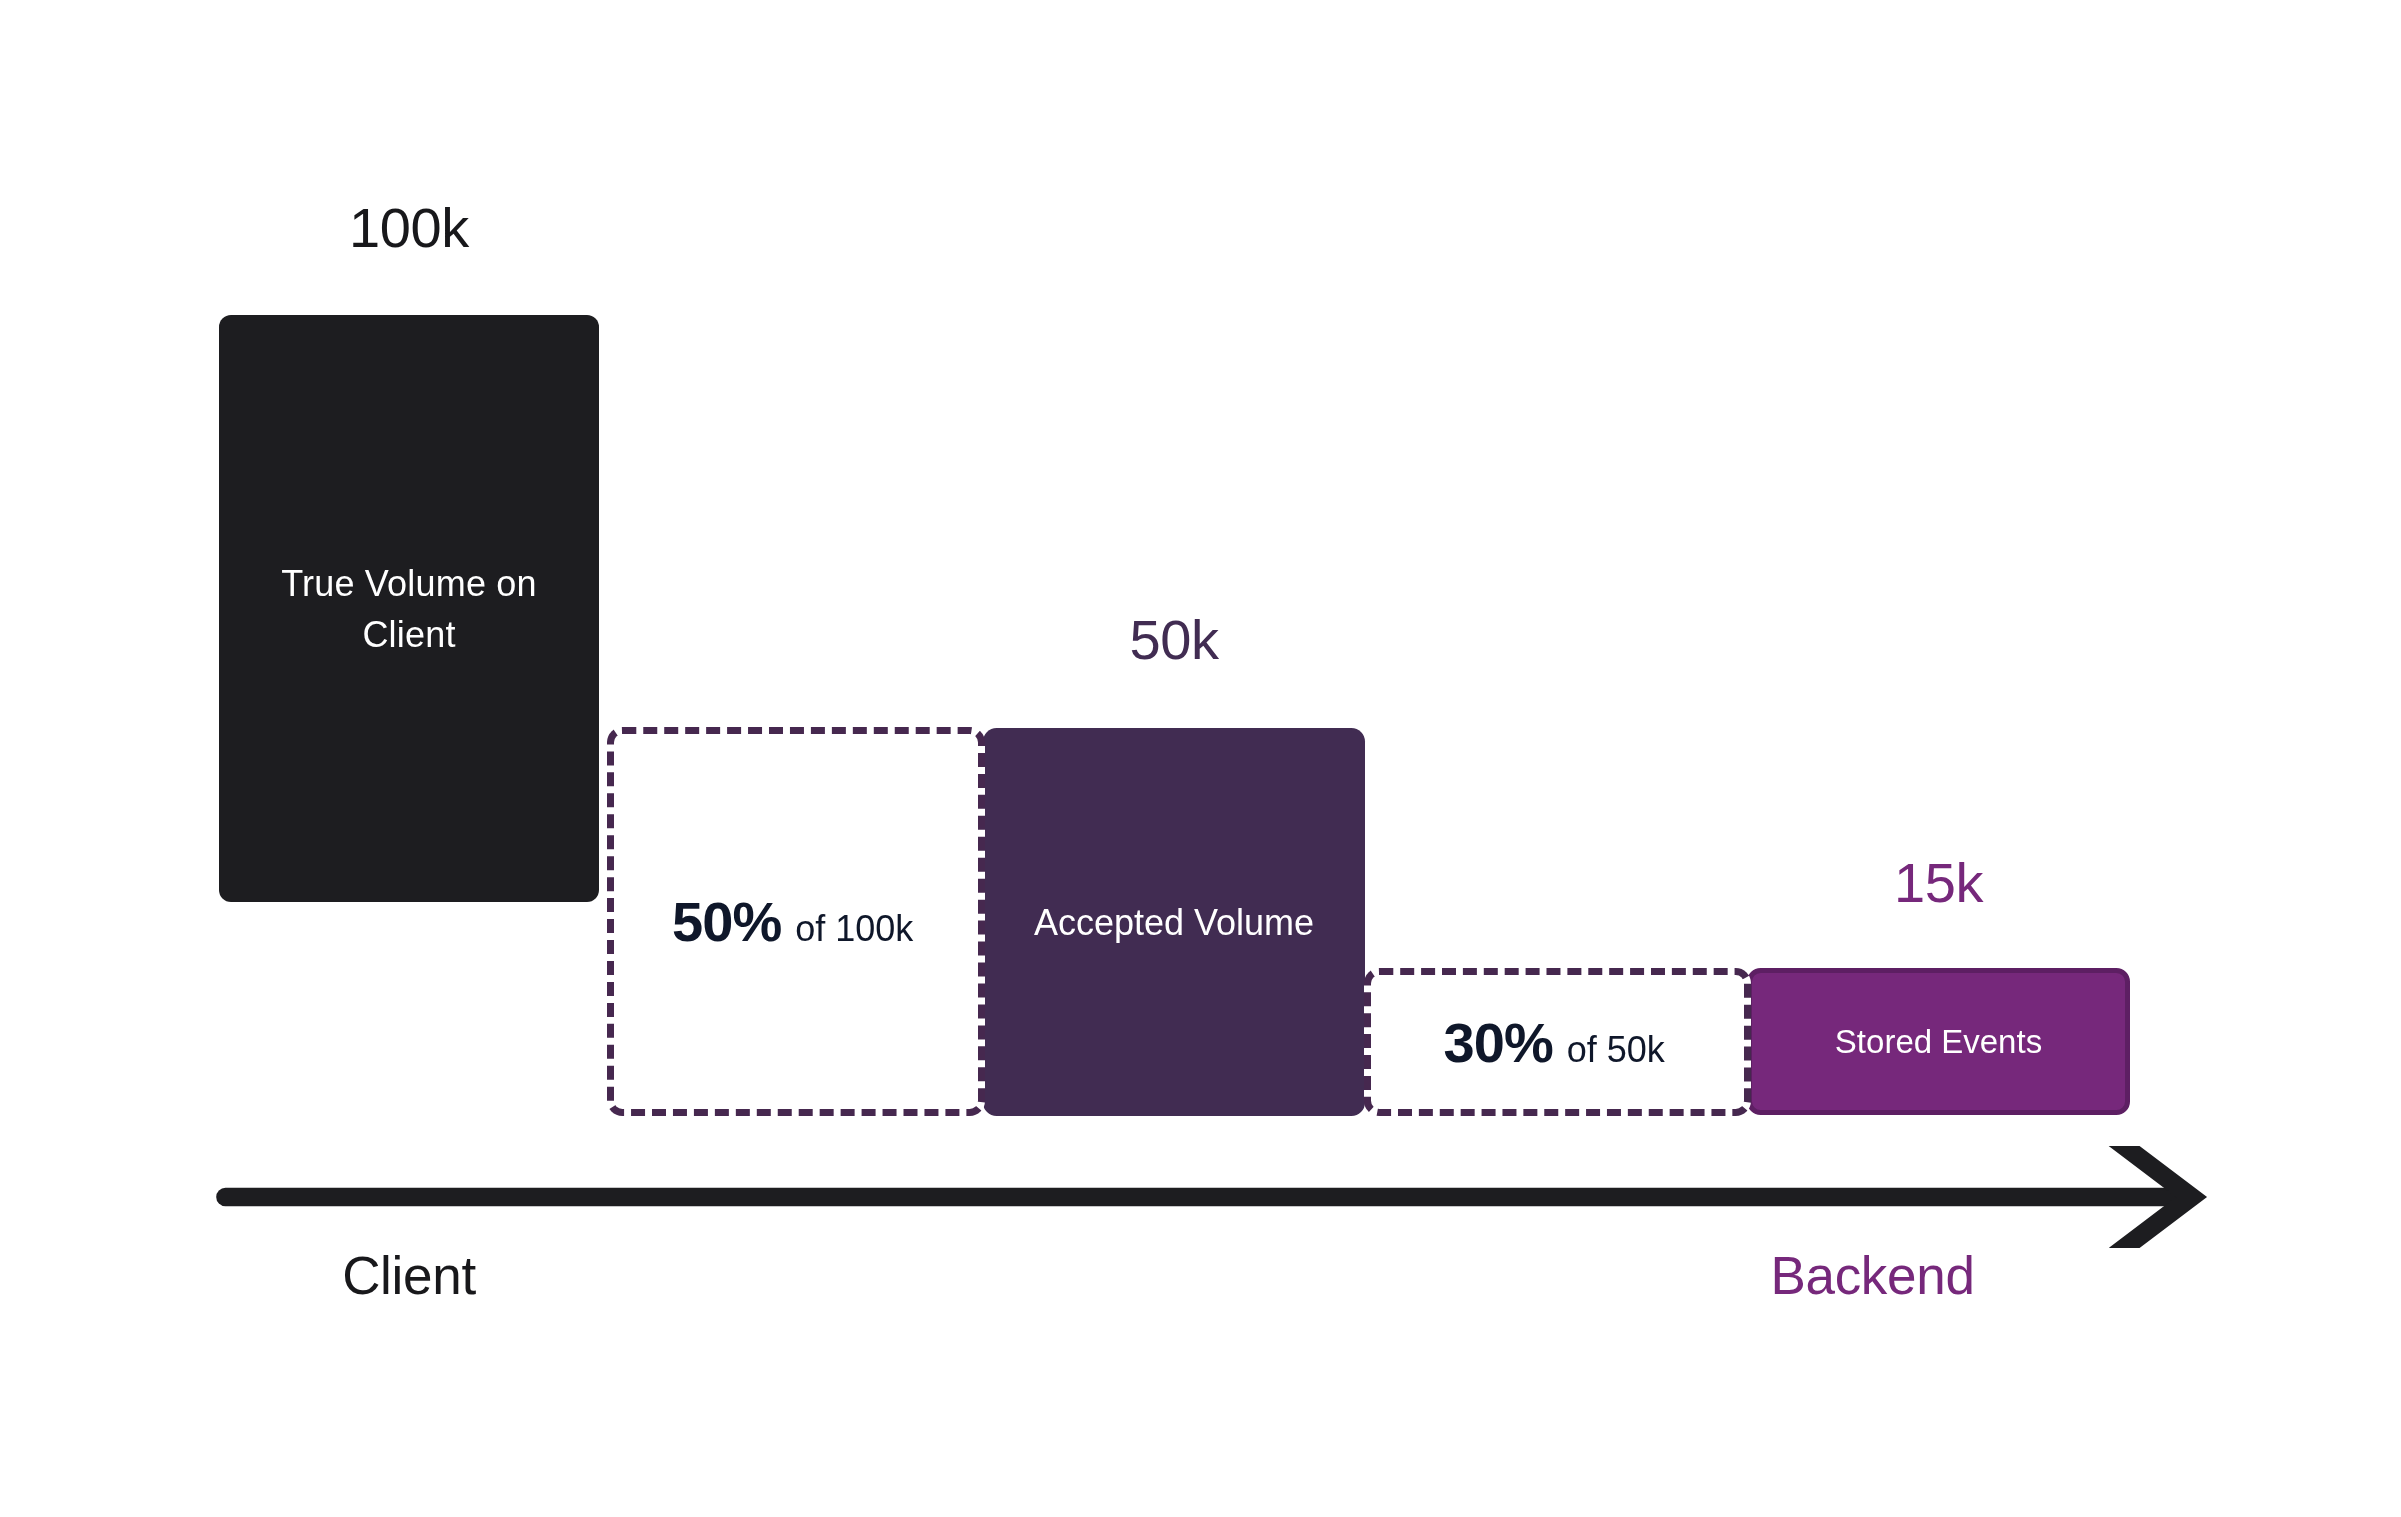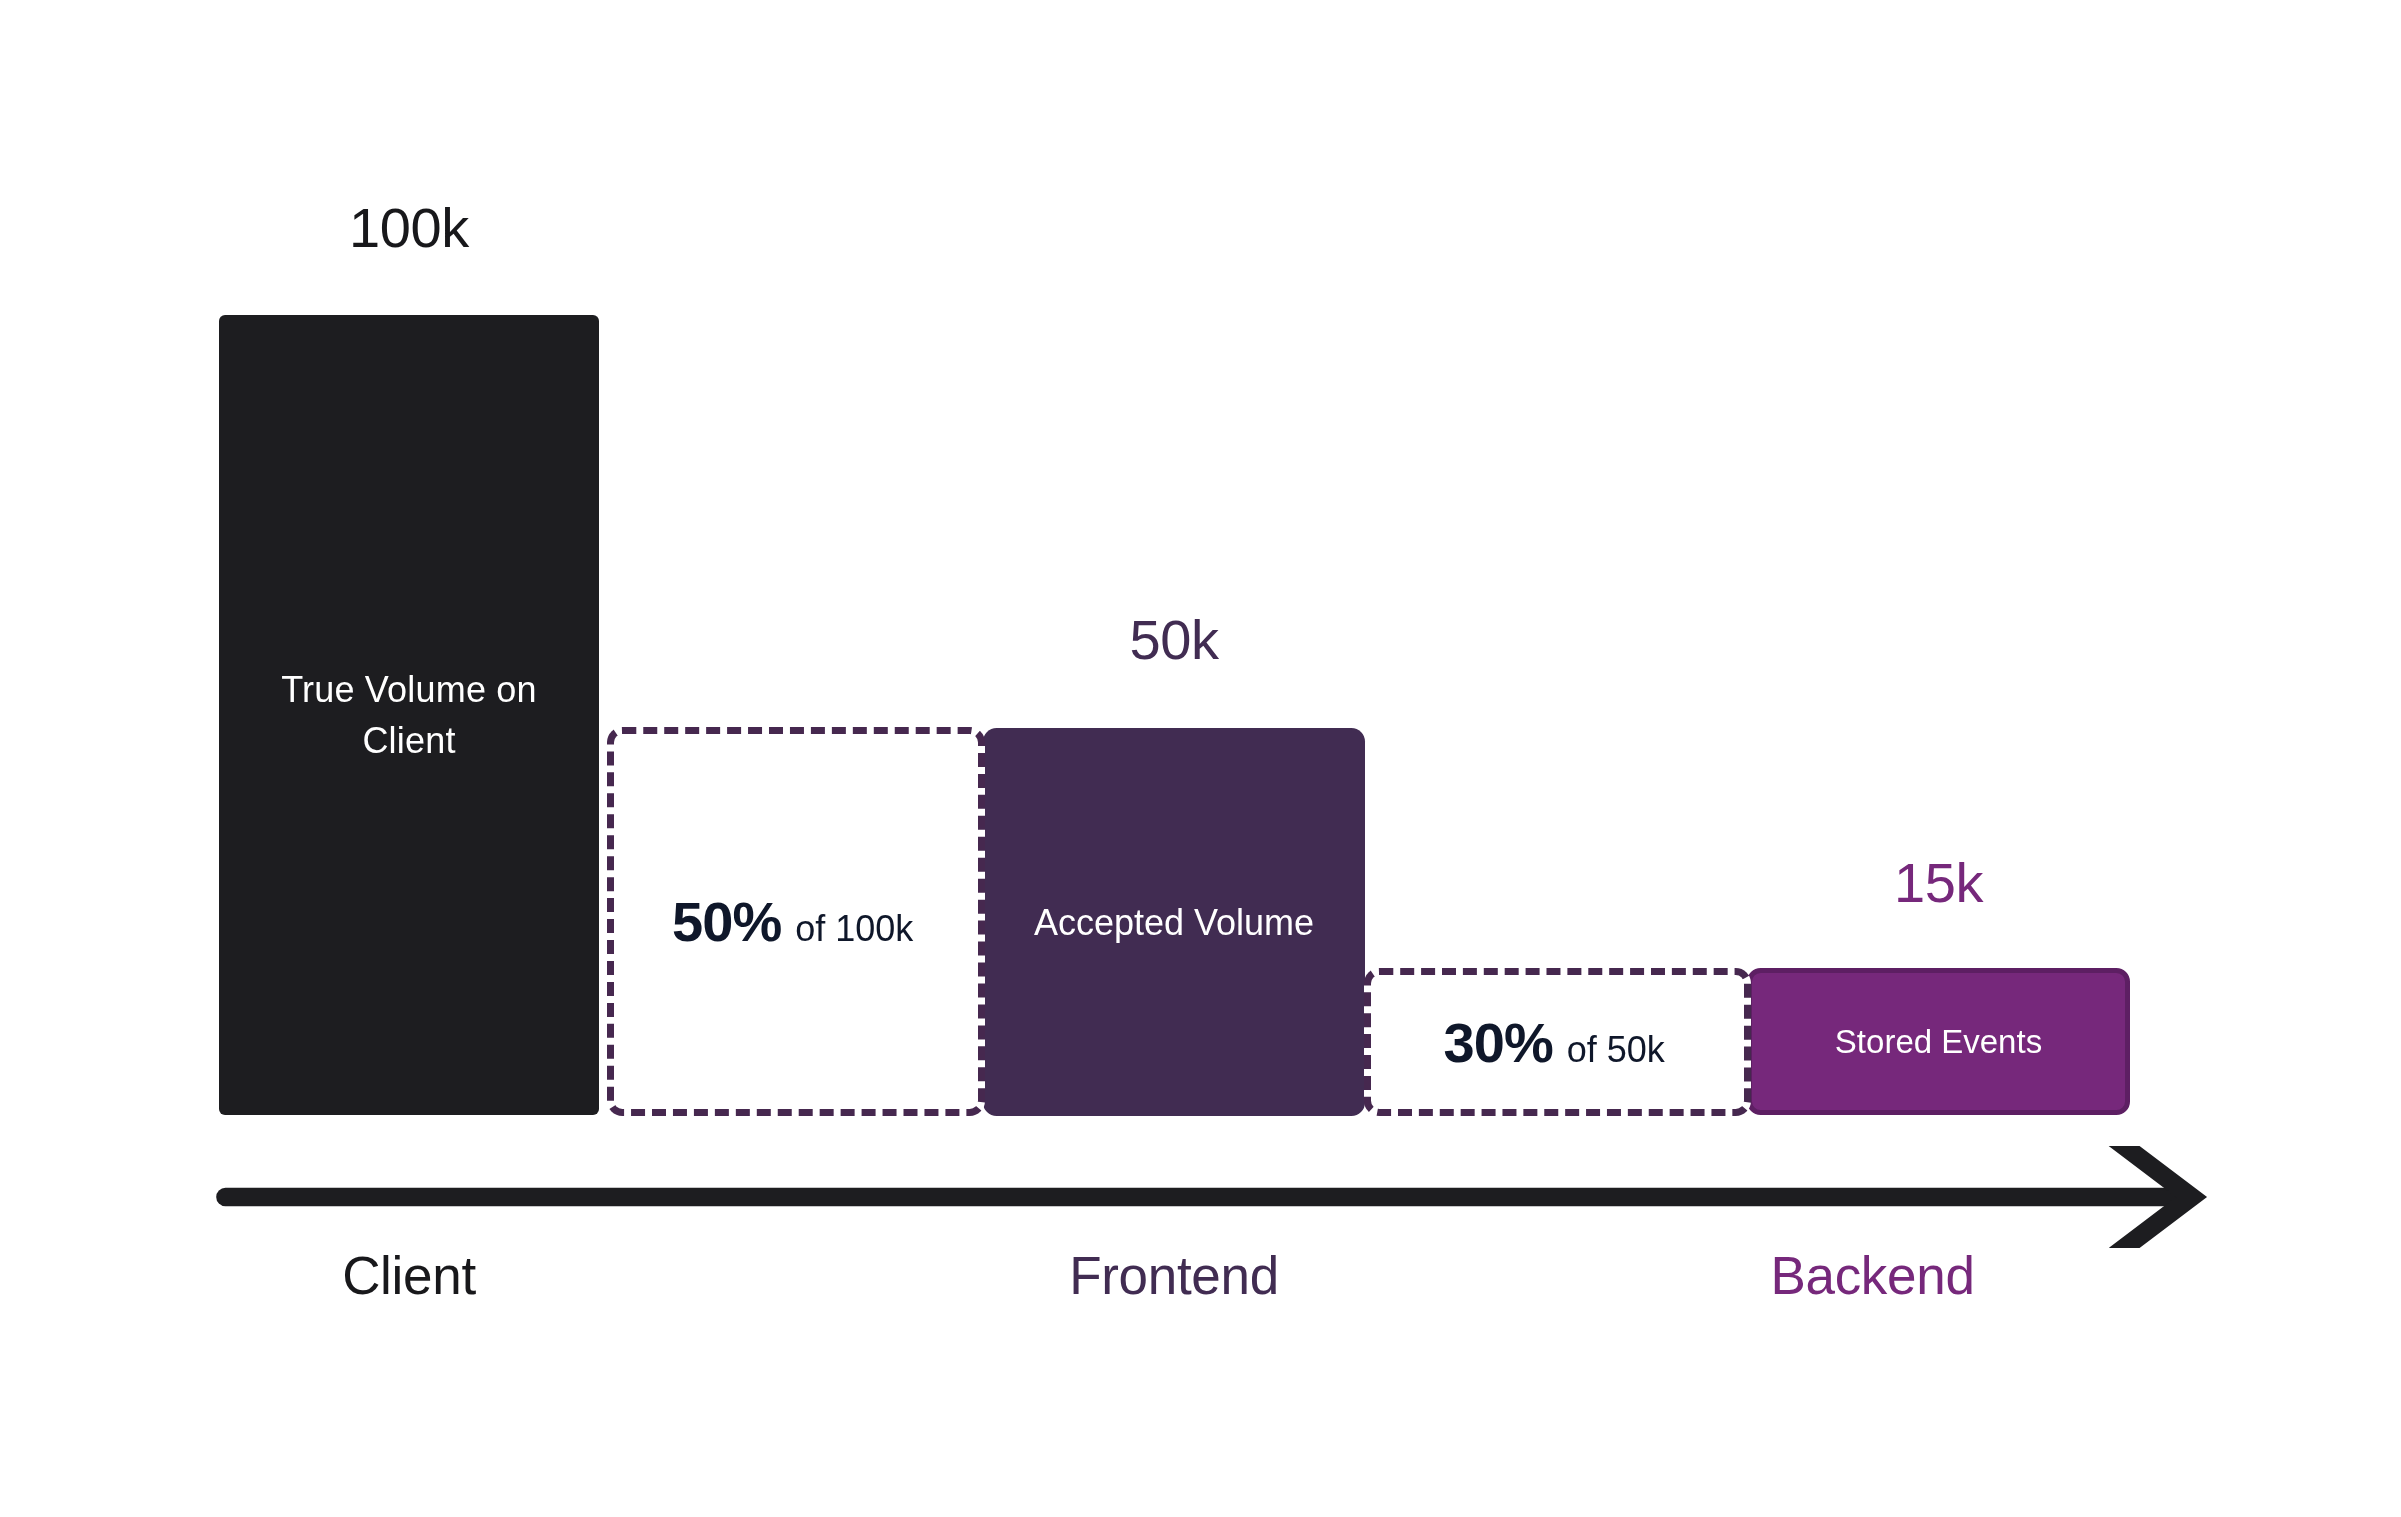--- a/index.html
+++ b/index.html
@@ -28,23 +28,23 @@
     display: flex;
     align-items: center;
     justify-content: center;
     text-align: center;
   }
 
   .bar-client {
     left: 219px;
     top: 315px;
     width: 380px;
-    height: 800px;
+    height: 587px;
     background: #1d1d20;
-    border-radius: 6px;
+    border-radius: 12px;
   }
   .bar-client .bar-label {
     color: #ffffff;
     font-size: 36px;
     line-height: 51px;
     font-weight: 400;
     width: 305px;
     letter-spacing: 0.2px;
   }
 
@@ -224,18 +224,17 @@
     </div>
   </div>
 
   <svg id="axis" viewBox="0 0 2832 120">
     <line x1="266" y1="60" x2="2560" y2="60" stroke="#1d1d20" stroke-width="22" stroke-linecap="round"></line>
     <polyline points="2495,-8 2585,60 2495,128" fill="none" stroke="#1d1d20" stroke-width="22" stroke-linecap="round" stroke-linejoin="miter"></polyline>
   </svg>
 
   <div class="axis-label axis-client">Client</div>
 
-  <div class="axis-label axis-frontend">Frontend</div>
 
   <div class="axis-label axis-backend">Backend</div>
 
 </div>
 
 
 </body></html>

